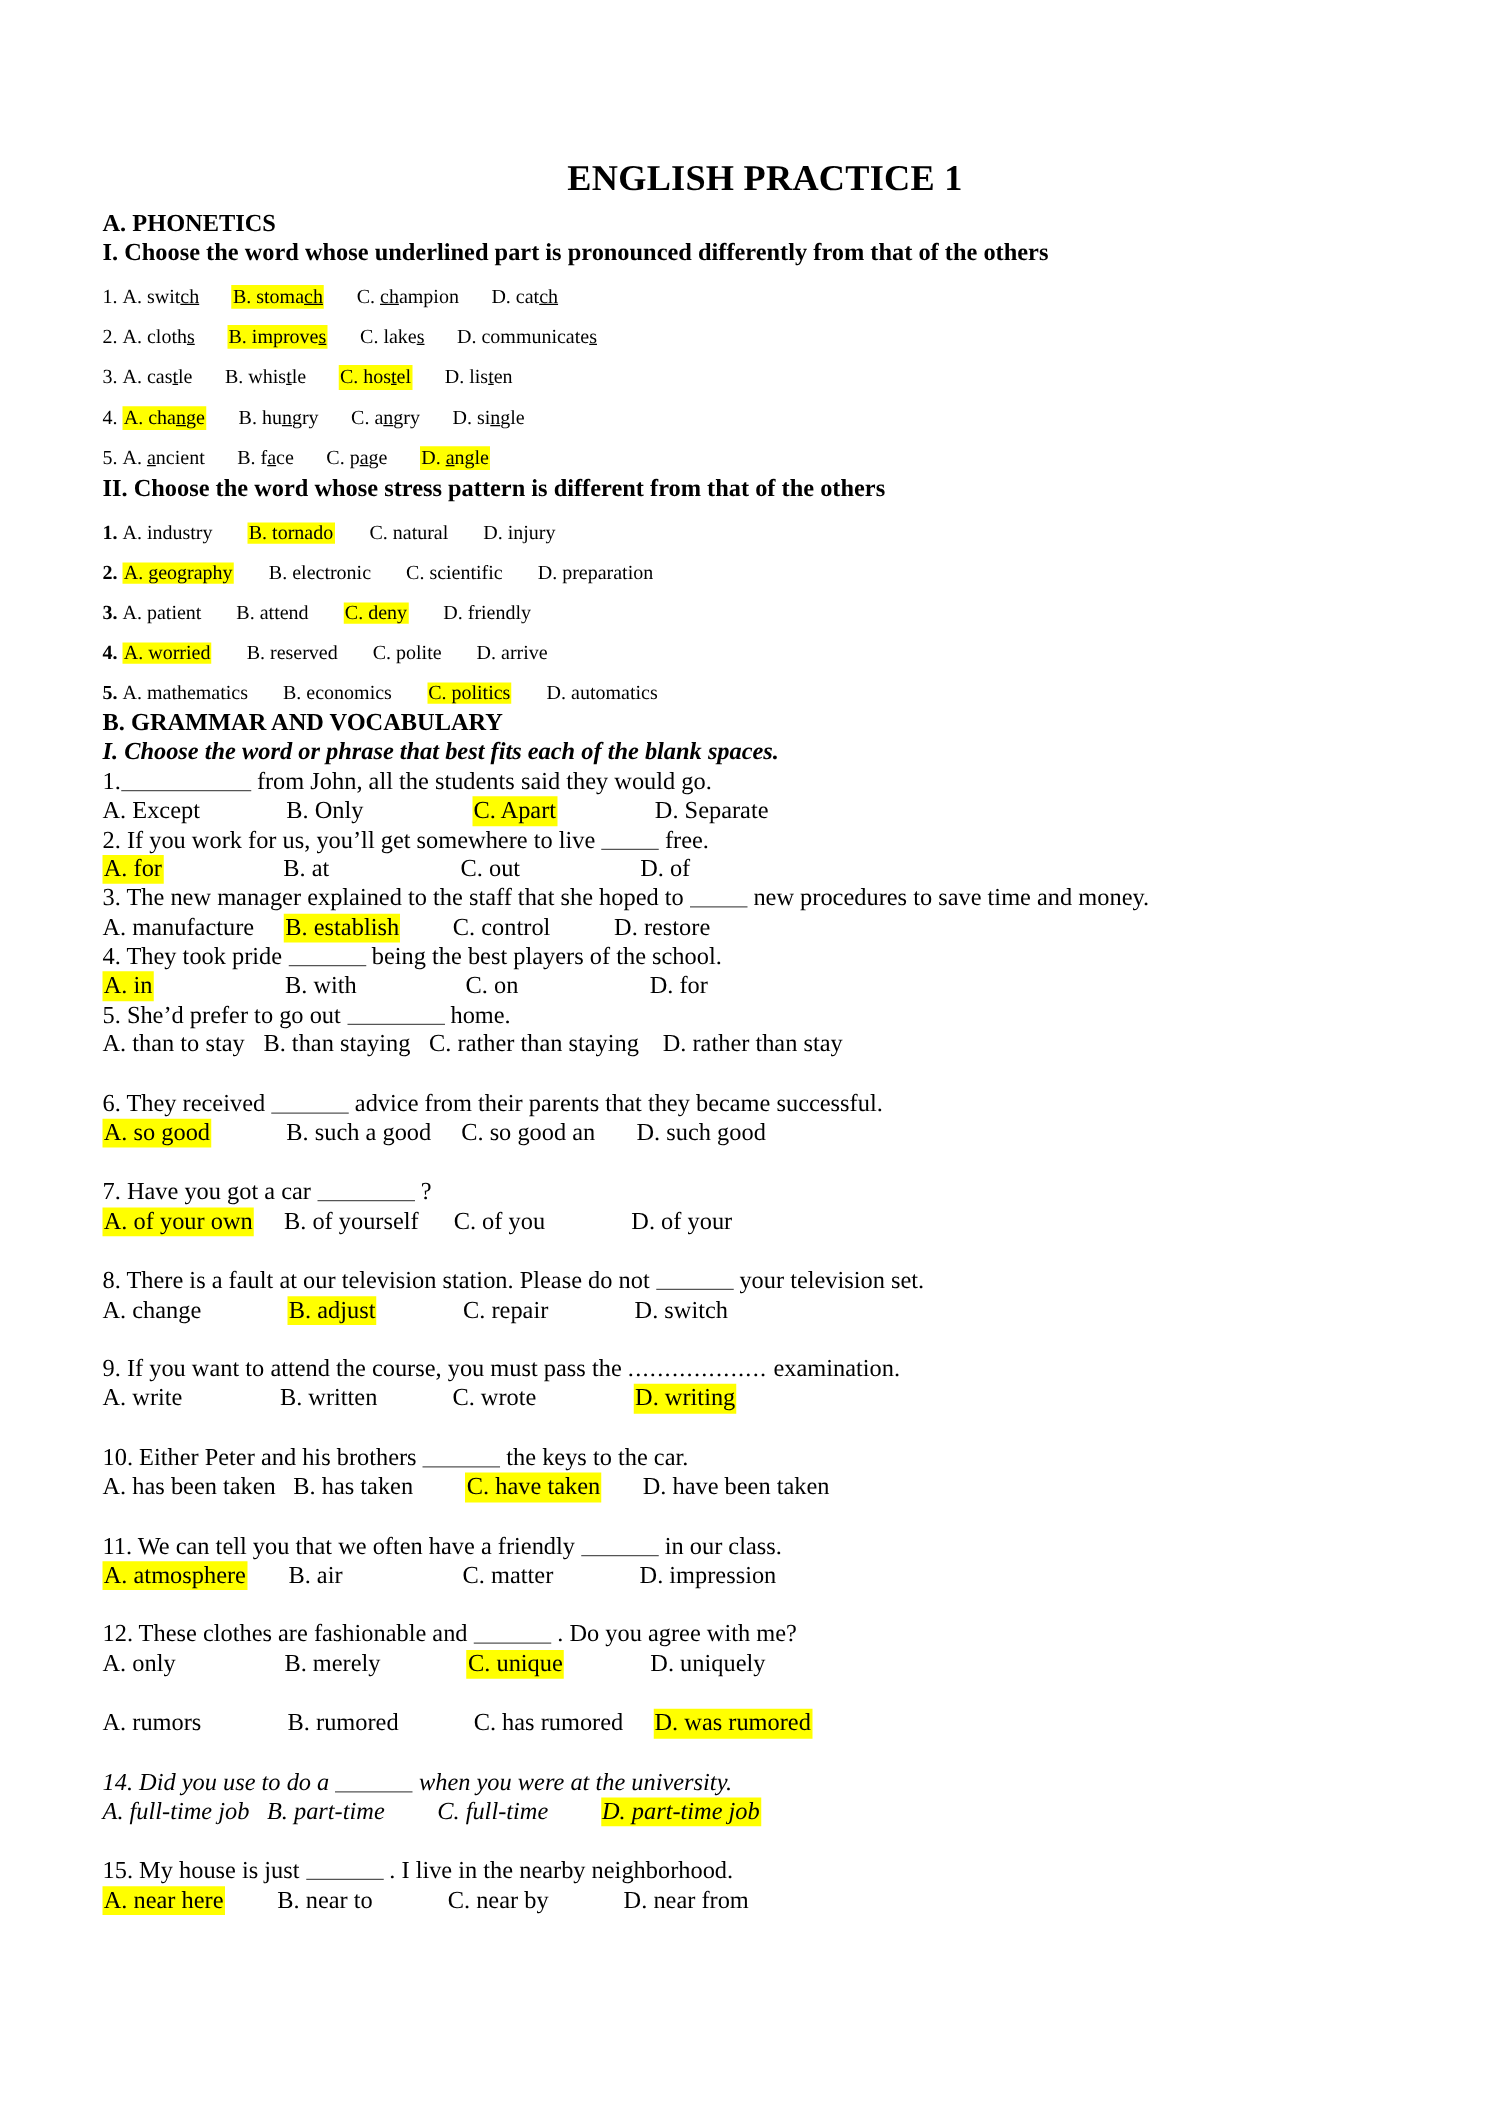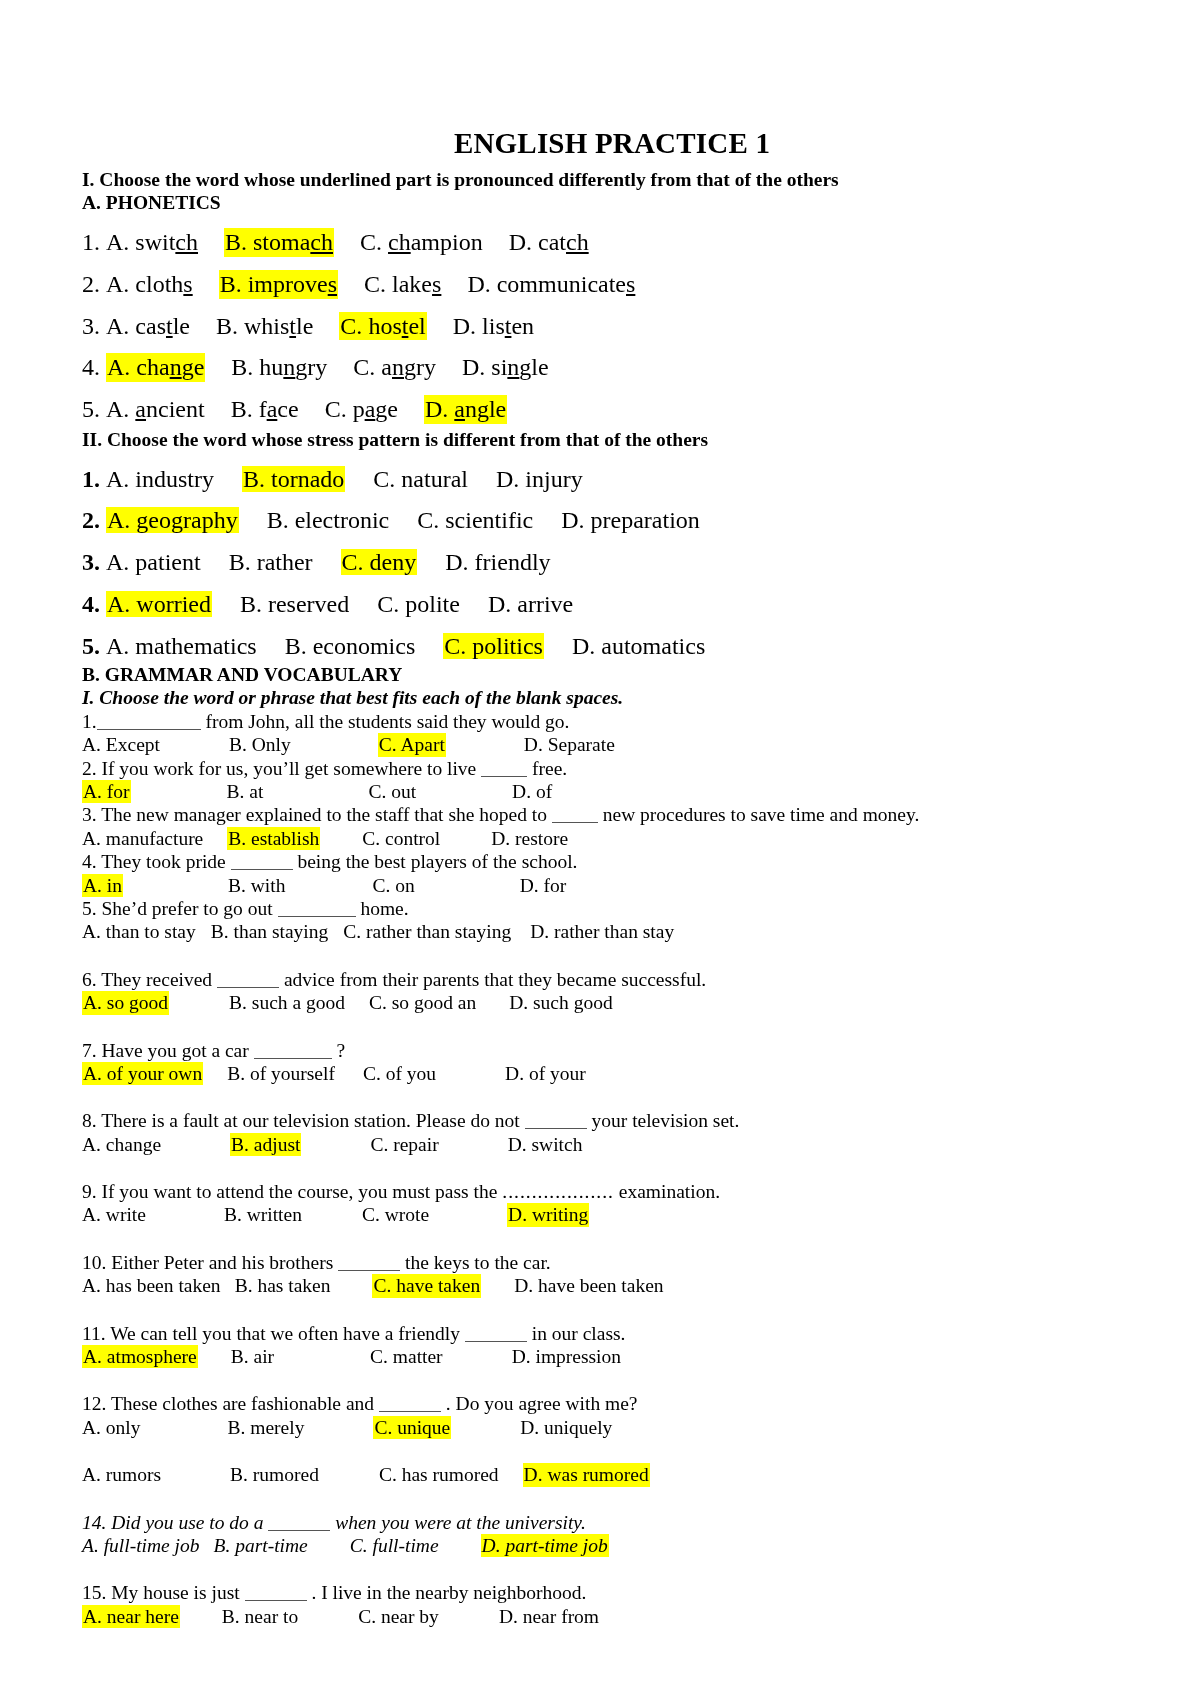--- a/index.html
+++ b/index.html
@@ -39,21 +39,21 @@
   }
   .sect-head-italic {
     font-weight: bold;
     font-style: italic;
     font-size: 19.5px;
     line-height: 1.21;
     margin: 0;
     white-space: nowrap;
   }
   .q-row {
-    font-size: 24px;
+    font-size: 16px;
     line-height: 1.2;
     white-space: nowrap;
     position: relative;
   }
   .q-row.phon   { margin-top: 13px; }
   .stem {
     font-size: 19.5px;
     line-height: 1.2;
     white-space: nowrap;
   }
@@ -85,37 +85,37 @@
     vertical-align: top;
   }
 </style>
 </head>
 <body>
 
 <div class="page">
 
   <h1 class="doc-title">ENGLISH PRACTICE 1</h1>
 
+  <div class="sect-head">A. PHONETICS</div>
   <div class="sect-head">I. Choose the word whose underlined part is pronounced differently from that of the others</div>
-  <div class="sect-head">A. PHONETICS</div>
 
   <div id="phon1">
       <div class="q-row phon"><span>1. </span><span class="col" style="margin-left: 0px;"><span>A. </span><span>swit</span><span class="u">ch</span></span><span class="col hl" style="margin-left: 26px;"><span>B. </span><span>stoma</span><span class="u">ch</span></span><span class="col" style="margin-left: 26px;"><span>C. </span><span class="u">ch</span><span>ampion</span></span><span class="col" style="margin-left: 26px;"><span>D. </span><span>cat</span><span class="u">ch</span></span></div>
       <div class="q-row phon"><span>2. </span><span class="col" style="margin-left: 0px;"><span>A. </span><span>cloth</span><span class="u">s</span></span><span class="col hl" style="margin-left: 26px;"><span>B. </span><span>improve</span><span class="u">s</span></span><span class="col" style="margin-left: 26px;"><span>C. </span><span>lake</span><span class="u">s</span></span><span class="col" style="margin-left: 26px;"><span>D. </span><span>communicate</span><span class="u">s</span></span></div>
       <div class="q-row phon"><span>3. </span><span class="col" style="margin-left: 0px;"><span>A. </span><span>cas</span><span class="u">t</span><span>le</span></span><span class="col" style="margin-left: 26px;"><span>B. </span><span>whis</span><span class="u">t</span><span>le</span></span><span class="col hl" style="margin-left: 26px;"><span>C. </span><span>hos</span><span class="u">t</span><span>el</span></span><span class="col" style="margin-left: 26px;"><span>D. </span><span>lis</span><span class="u">t</span><span>en</span></span></div>
       <div class="q-row phon"><span>4. </span><span class="col hl" style="margin-left: 0px;"><span>A. </span><span>cha</span><span class="u">n</span><span>ge</span></span><span class="col" style="margin-left: 26px;"><span>B. </span><span>hu</span><span class="u">n</span><span>gry</span></span><span class="col" style="margin-left: 26px;"><span>C. </span><span>a</span><span class="u">n</span><span>gry</span></span><span class="col" style="margin-left: 26px;"><span>D. </span><span>si</span><span class="u">n</span><span>gle</span></span></div>
       <div class="q-row phon"><span>5. </span><span class="col" style="margin-left: 0px;"><span>A. </span><span class="u">a</span><span>ncient</span></span><span class="col" style="margin-left: 26px;"><span>B. </span><span>f</span><span class="u">a</span><span>ce</span></span><span class="col" style="margin-left: 26px;"><span>C. </span><span>p</span><span class="u">a</span><span>ge</span></span><span class="col hl" style="margin-left: 26px;"><span>D. </span><span class="u">a</span><span>ngle</span></span></div>
     </div>
 
   <div class="sect-head" style="margin-top:4px;">II. Choose the word whose stress pattern is different from that of the others</div>
 
   <div id="phon2">
       <div class="q-row phon"><span class="num-b">1. </span><span style="margin-left: 0px;">A. industry</span><span class="hl" style="margin-left: 28px;">B. tornado</span><span style="margin-left: 28px;">C. natural</span><span style="margin-left: 28px;">D. injury</span></div>
       <div class="q-row phon"><span class="num-b">2. </span><span class="hl" style="margin-left: 0px;">A. geography</span><span style="margin-left: 28px;">B. electronic</span><span style="margin-left: 28px;">C. scientific</span><span style="margin-left: 28px;">D. preparation</span></div>
-      <div class="q-row phon"><span class="num-b">3. </span><span style="margin-left: 0px;">A. patient</span><span style="margin-left: 28px;">B. rather</span><span class="hl" style="margin-left: 28px;">C. deny</span><span style="margin-left: 28px;">D. friendly</span></div>
+      <div class="q-row phon"><span class="num-b">3. </span><span style="margin-left: 0px;">A. patient</span><span style="margin-left: 28px;">B. attend</span><span class="hl" style="margin-left: 28px;">C. deny</span><span style="margin-left: 28px;">D. friendly</span></div>
       <div class="q-row phon"><span class="num-b">4. </span><span class="hl" style="margin-left: 0px;">A. worried</span><span style="margin-left: 28px;">B. reserved</span><span style="margin-left: 28px;">C. polite</span><span style="margin-left: 28px;">D. arrive</span></div>
       <div class="q-row phon"><span class="num-b">5. </span><span style="margin-left: 0px;">A. mathematics</span><span style="margin-left: 28px;">B. economics</span><span class="hl" style="margin-left: 28px;">C. politics</span><span style="margin-left: 28px;">D. automatics</span></div>
     </div>
 
   <div class="sect-head" style="margin-top:2px;">B. GRAMMAR AND VOCABULARY</div>
   <div class="sect-head-italic">I. Choose the word or phrase that best fits each of the blank spaces.</div>
 
   <div id="gram">
       <div>
         <div class="stem"><span>1.</span><span class="blank b-xl"></span><span> from John, all the students said they would go.</span></div>

